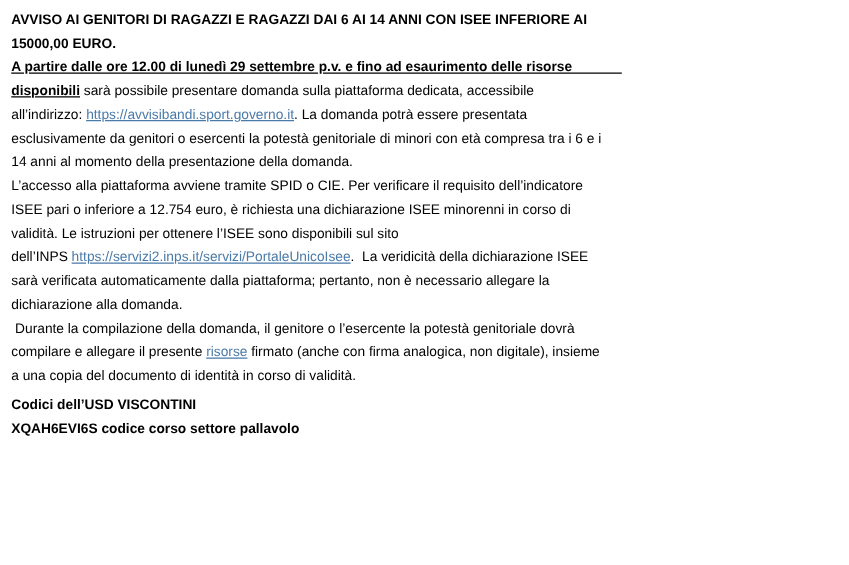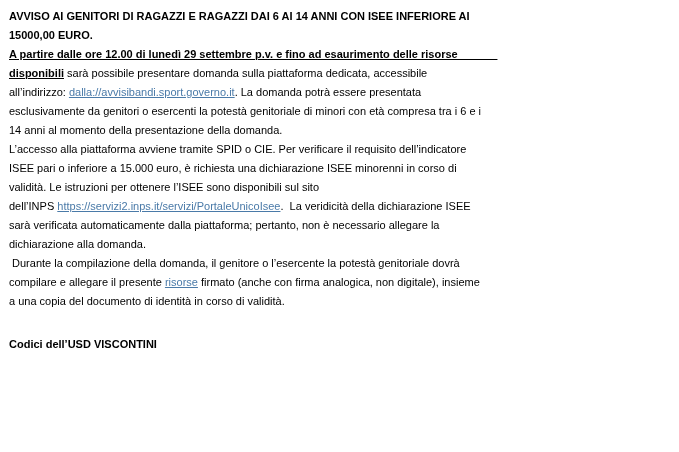--- a/index.html
+++ b/index.html
@@ -11,45 +11,46 @@
     color: var(--text-color, #000000);
     font-family: "Liberation Sans", "DejaVu Sans", sans-serif;
     font-size: 11px;
     line-height: 19px;
     padding: 7px 10px 0 9px;
     overflow: hidden;
   }
   .page p { margin: 0; white-space: pre-wrap; }
   .bold { font-weight: bold; }
   .mt-a { margin-top: 17px; }
-  .mt-b { margin-top: 24px; }
+  .mt-b { margin-top: 4px; }
   .run-normal { font-weight: normal; }
   .run-bold_underline { font-weight: bold; text-decoration: underline; }
   a.run-link, .run-link {
     color: var(--link-color, #4a7aa8);
     text-decoration: underline;
     cursor: pointer;
   }
 </style>
 </head>
 <body>
 
 <div class="page">
   <p class="bold">AVVISO AI GENITORI DI RAGAZZI E RAGAZZI DAI 6 AI 14 ANNI CON ISEE INFERIORE AI
 15000,00 EURO.</p>
   <p class="mt-b"><span class="run-bold_underline">A partire dalle ore 12.00 di lunedì 29 settembre p.v. e fino ad esaurimento delle risorse             
 disponibili</span><span class="run-normal"> sarà possibile presentare domanda sulla piattaforma dedicata, accessibile
-all’indirizzo: </span><a class="run-link">dalla://avvisibandi.sport.governo.it</a><span class="run-normal">. La domanda potrà essere presentata
+all’indirizzo: </span><a class="run-link">https://avvisibandi.sport.governo.it</a><span class="run-normal">. La domanda potrà essere presentata
 esclusivamente da genitori o esercenti la potestà genitoriale di minori con età compresa tra i 6 e i
 14 anni al momento della presentazione della domanda.</span></p>
   <p class="mt-b"><span class="run-normal">L’accesso alla piattaforma avviene tramite SPID o CIE. Per verificare il requisito dell’indicatore
-ISEE pari o inferiore a 15.000 euro, è richiesta una dichiarazione ISEE minorenni in corso di
+ISEE pari o inferiore a 12.754 euro, è richiesta una dichiarazione ISEE minorenni in corso di
 validità. Le istruzioni per ottenere l’ISEE sono disponibili sul sito
 dell’INPS </span><a class="run-link">https://servizi2.inps.it/servizi/PortaleUnicoIsee</a><span class="run-normal">.  La veridicità della dichiarazione ISEE
 sarà verificata automaticamente dalla piattaforma; pertanto, non è necessario allegare la
 dichiarazione alla domanda.
  Durante la compilazione della domanda, il genitore o l’esercente la potestà genitoriale dovrà
 compilare e allegare il presente </span><a class="run-link">risorse</a><span class="run-normal"> firmato (anche con firma analogica, non digitale), insieme
 a una copia del documento di identità in corso di validità.</span></p>
   <div class="bold mt-b">
     <p>Codici dell’USD VISCONTINI</p>
+    <p>XQAH6EVI6S codice corso settore pallavolo</p>
   </div>
 </div>
 
 </body></html>

